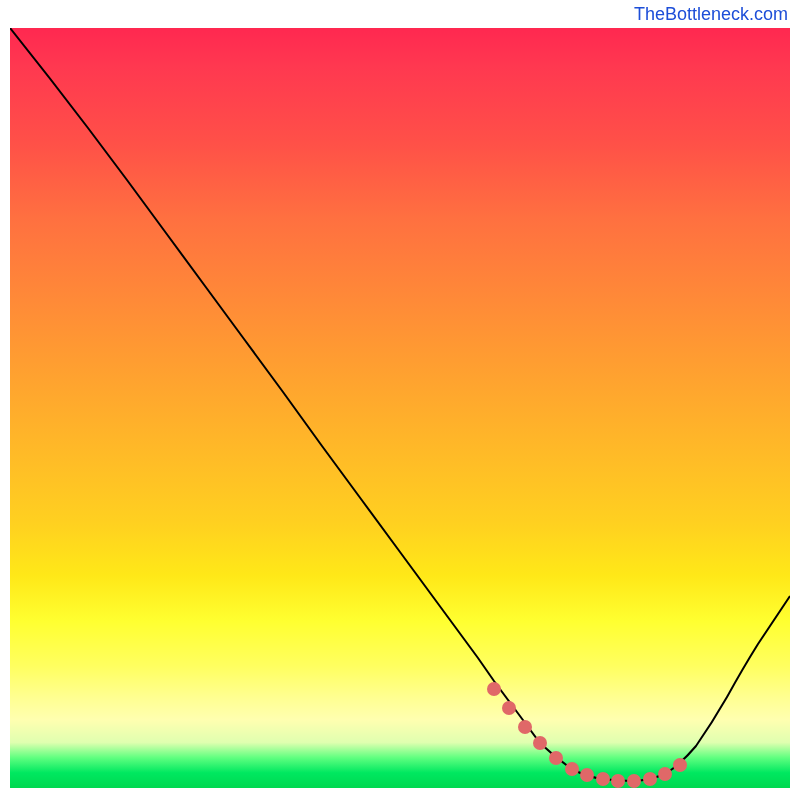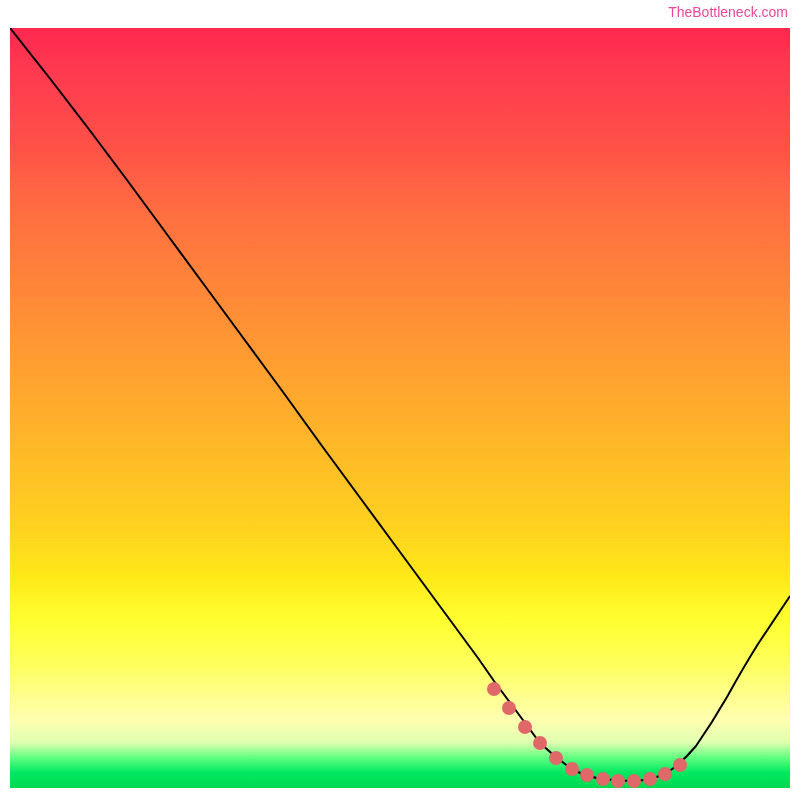--- a/index.html
+++ b/index.html
@@ -13,22 +13,22 @@
       height: 800px;
       background: white;
       position: relative;
       font-family: Arial, sans-serif;
     }
     
     .watermark {
       position: absolute;
       top: 4px;
       right: 12px;
-      font-size: 14px;
-      color: #ec4899;
+      font-size: 18px;
+      color: #1d4ed8;
       font-weight: normal;
       z-index: 10;
     }
     
     .chart-container {
       position: absolute;
       top: 28px;
       left: 10px;
       width: 780px;
       height: 760px;

